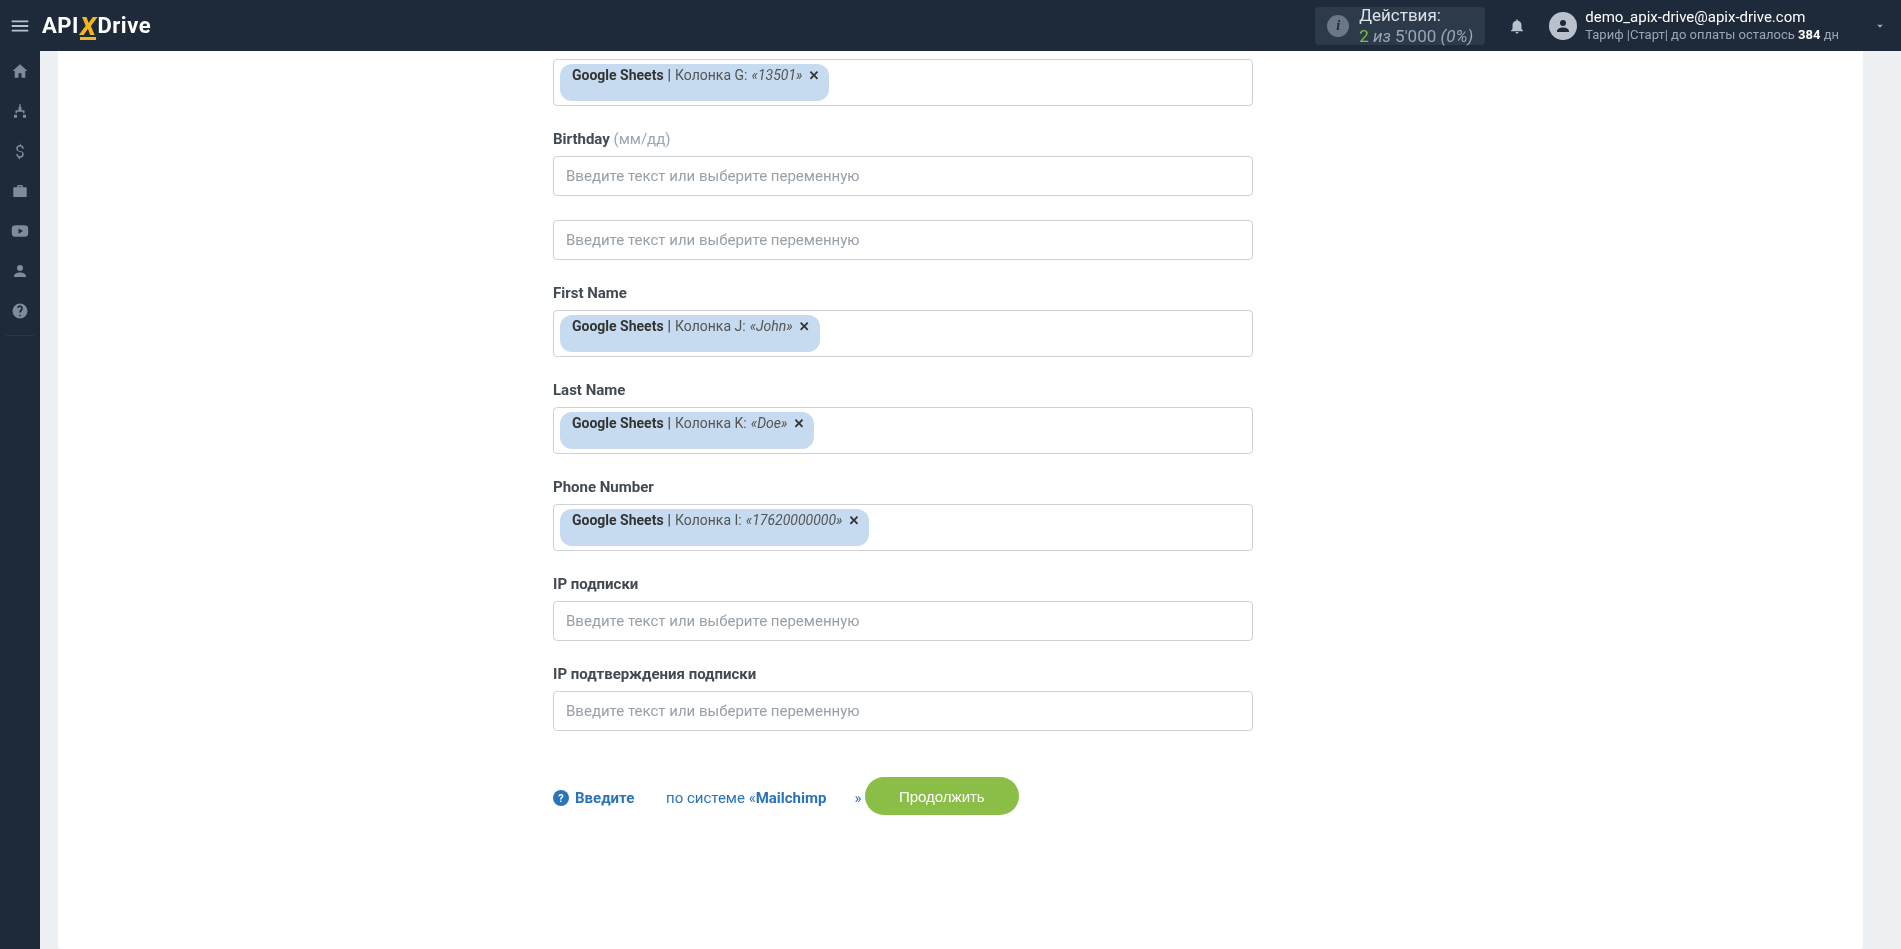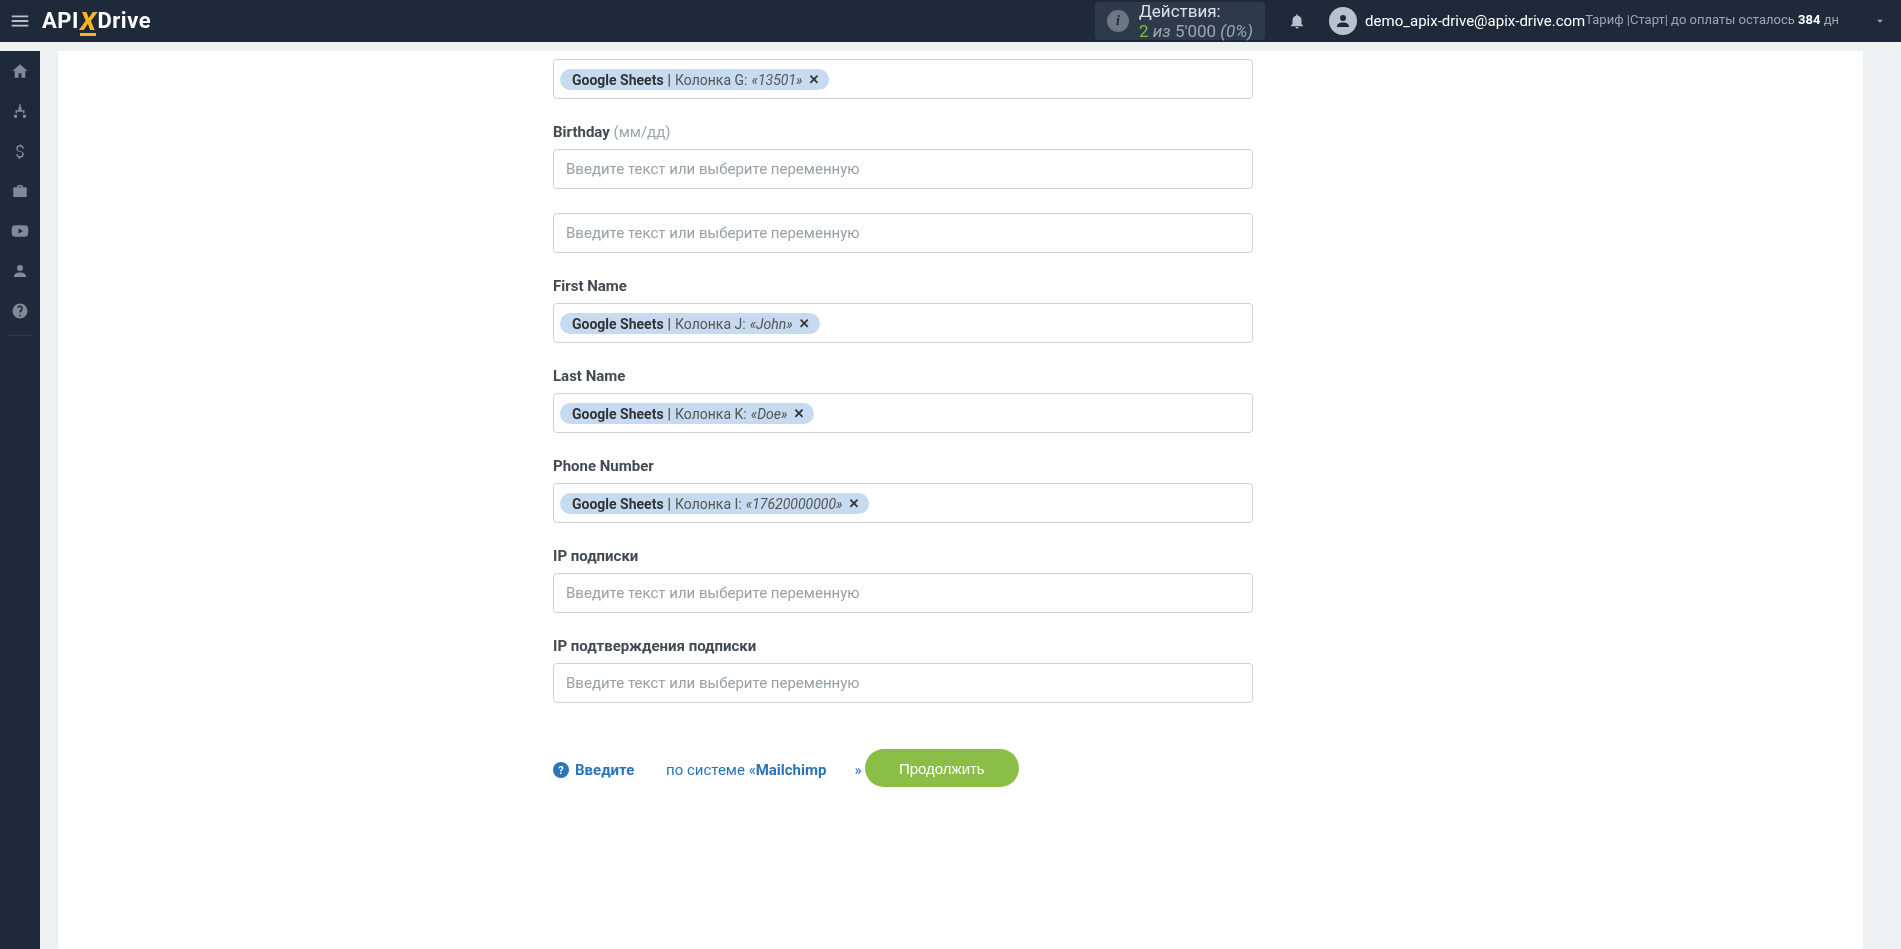--- a/index.html
+++ b/index.html
@@ -8,21 +8,21 @@
     background: #eef1f4;
     color: #333;
     font-size: 14px;
     width: 1901px;
     height: 949px;
     overflow: hidden;
   }
 
   
   .header {
-    height: 42px;
+    height: 51px;
     background: #1e2a3a;
     display: flex;
     align-items: center;
     color: #fff;
     position: relative;
   }
   .hamburger {
     width: 40px; height: 51px;
     display: flex; align-items: center; justify-content: center;
     cursor: pointer;
@@ -81,21 +81,21 @@
   .bell svg { width: 18px; height: 18px; fill: #b9c2cc; }
 
   .avatar {
     width: 28px; height: 28px; border-radius: 50%;
     background: #b9c2cc;
     display: flex; align-items: center; justify-content: center;
     margin-right: 8px;
   }
   .avatar svg { width: 18px; height: 18px; fill: #1e2a3a; }
 
-  .user-block { display: flex; flex-direction: row; line-height: 1.25; margin-right: 30px; }
+  .user-block { display: flex; flex-direction: column; line-height: 1.25; margin-right: 30px; }
   .user-block .email { color: #fff; font-size: 15px; }
   .user-block .tariff { color: #9aa6b2; font-size: 13px; }
   .user-block .tariff b { color: #fff; }
 
   .caret-down {
     width: 22px; height: 51px;
     display: flex; align-items: center; justify-content: center;
     margin-right: 10px;
     cursor: pointer;
   }
@@ -165,24 +165,24 @@
   }
   .tag-input .placeholder {
     color: #98a0a8;
     padding-left: 6px;
     font-size: 15px;
   }
 
   .chip {
     background: #c6dbef;
     border-radius: 12px;
-    padding: 3px 10px 2px 12px;
+    padding: 3px 10px 18px 12px;
     font-size: 14px;
     color: #333;
-    display: inline-flex; align-items: flex-start;
+    display: inline-flex; align-items: flex-end;
     gap: 4px;
   }
   .chip b { font-weight: 700; color: #333; }
   .chip .col { color: #555; }
   .chip em { font-style: italic; color: #555; }
   .chip .x {
     font-weight: 700; color: #333; cursor: pointer;
     margin-left: 2px;
     font-size: 13px;
   }

